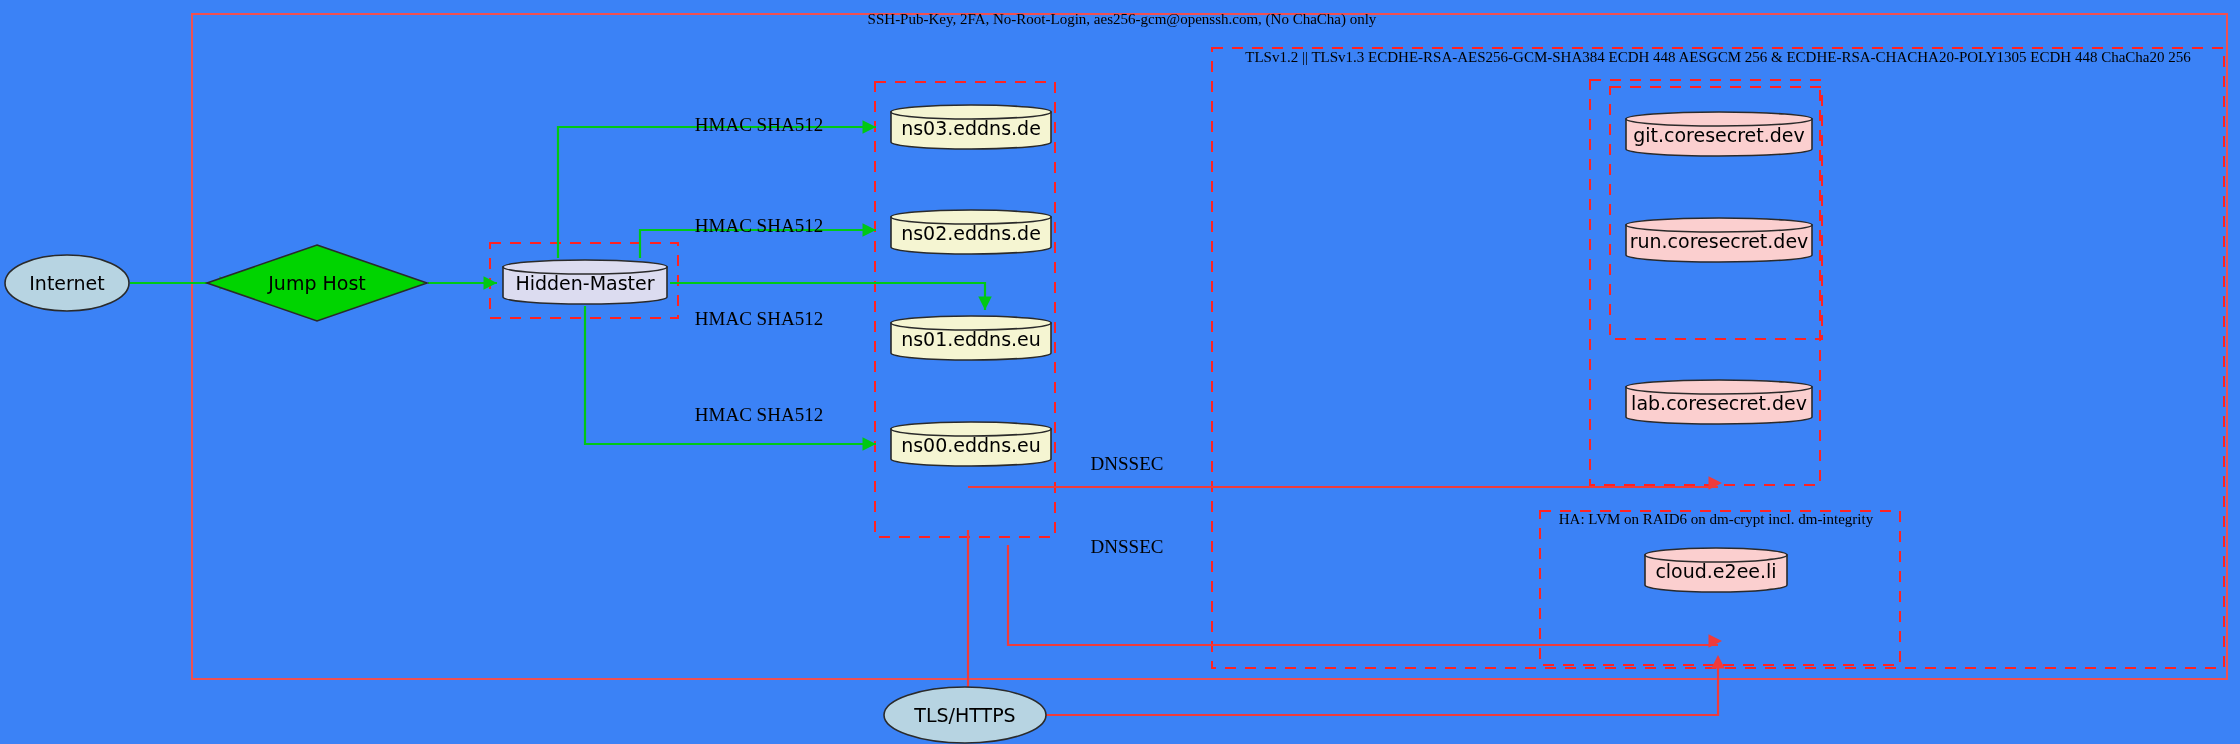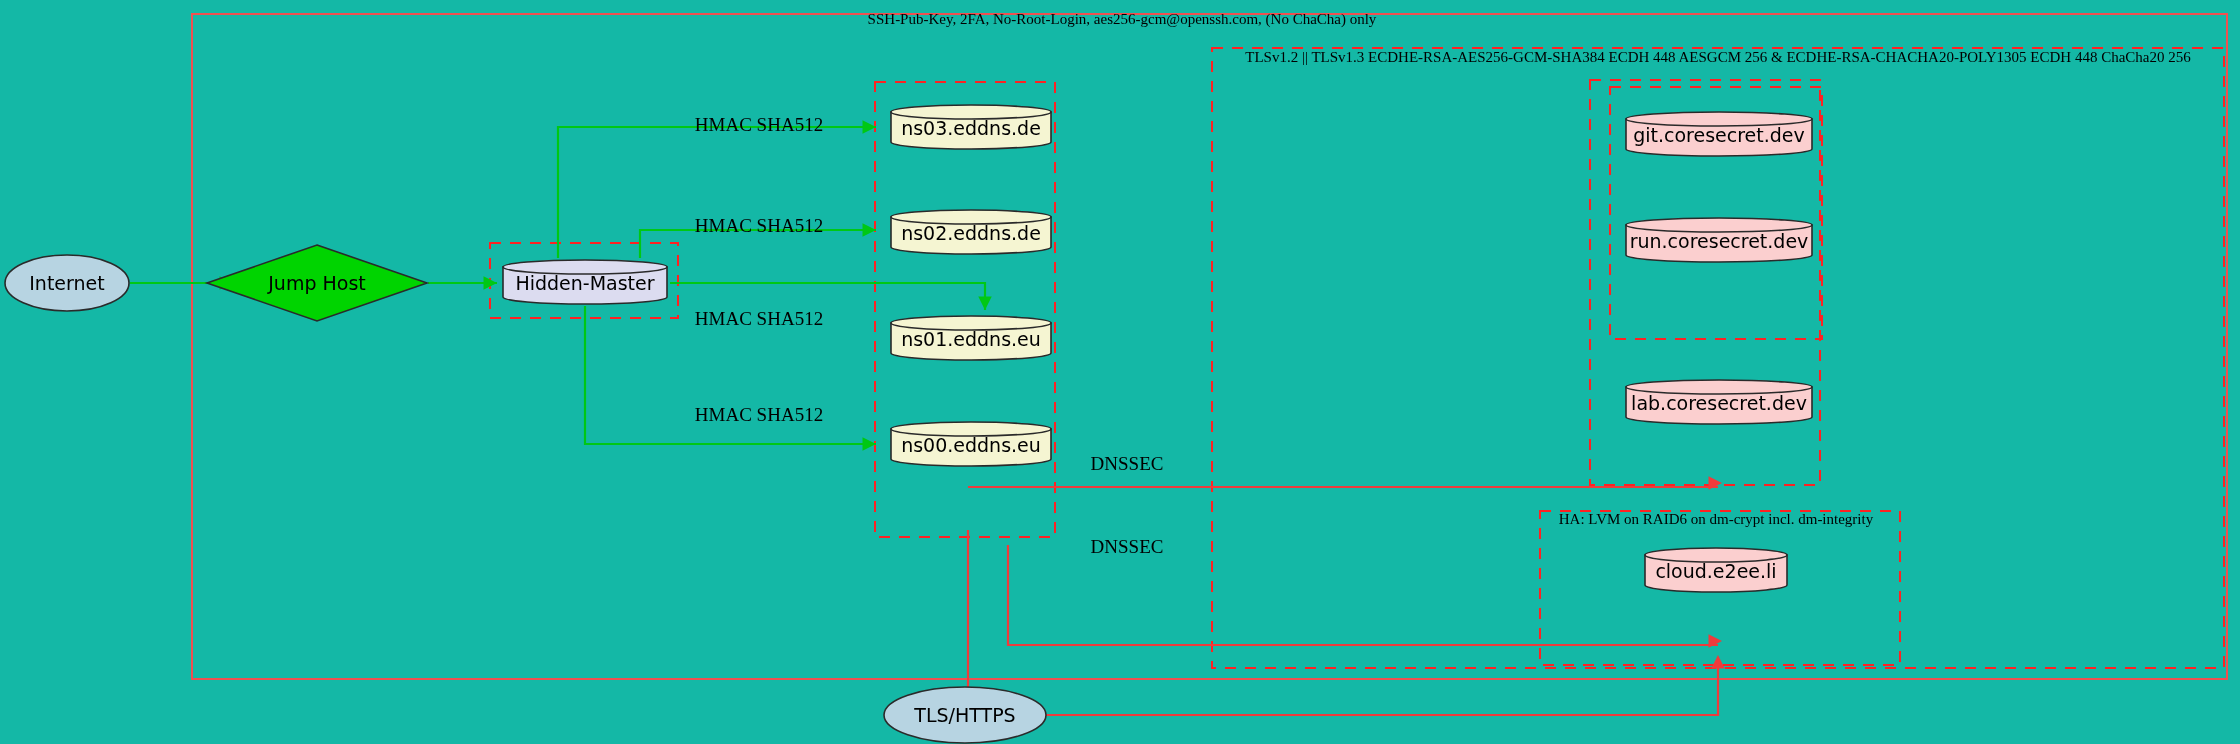--- a/index.html
+++ b/index.html
@@ -11,21 +11,21 @@
   body {
     width: 2240px;
     height: 744px;
     font-family: "Liberation Sans", sans-serif;
     overflow: hidden;
   }
   #diagram-root {
     position: relative;
     width: 2240px;
     height: 744px;
-    background: #14b8a6;
+    background: #3b82f6;
   }
   svg#diagram-canvas {
     display: block;
     width: 2240px;
     height: 744px;
   }
   .cluster-label {
     font-family: "Liberation Serif", serif;
     font-size: 15px;
     fill: #000000;

